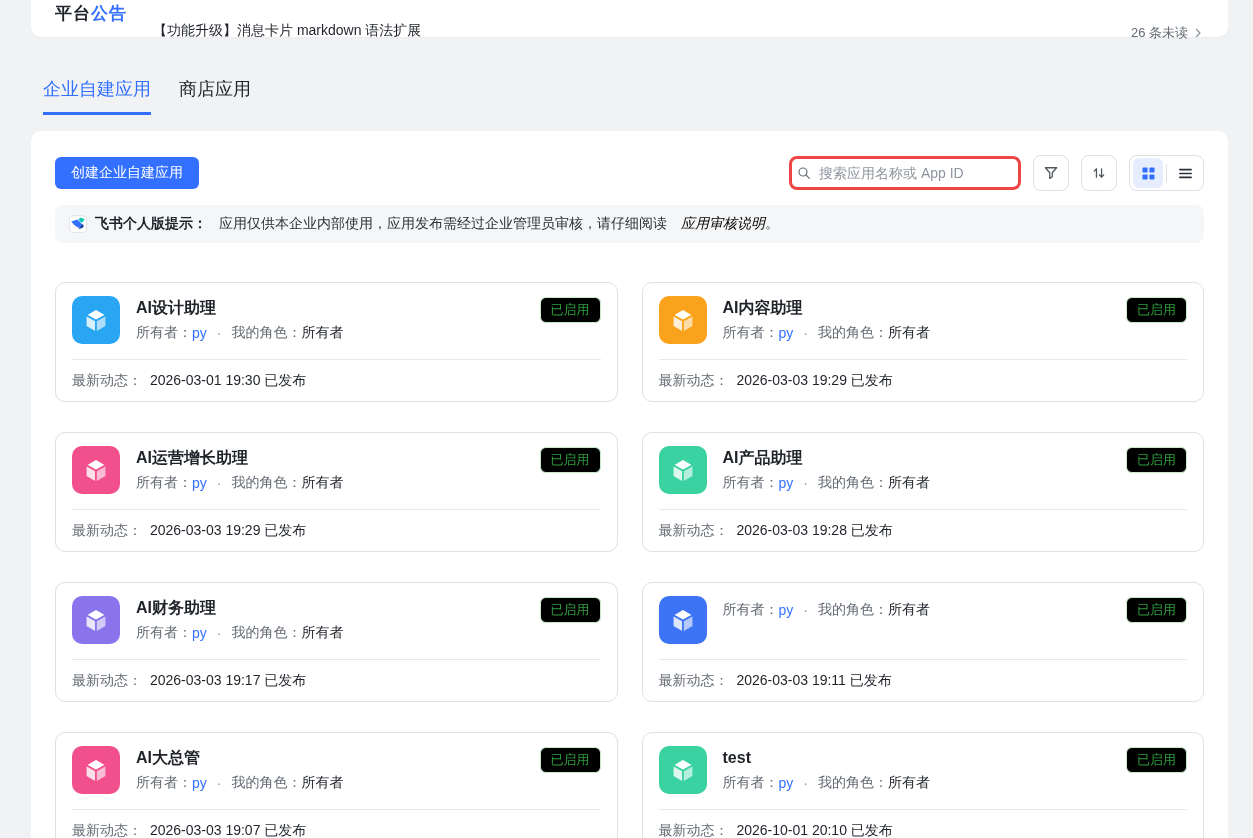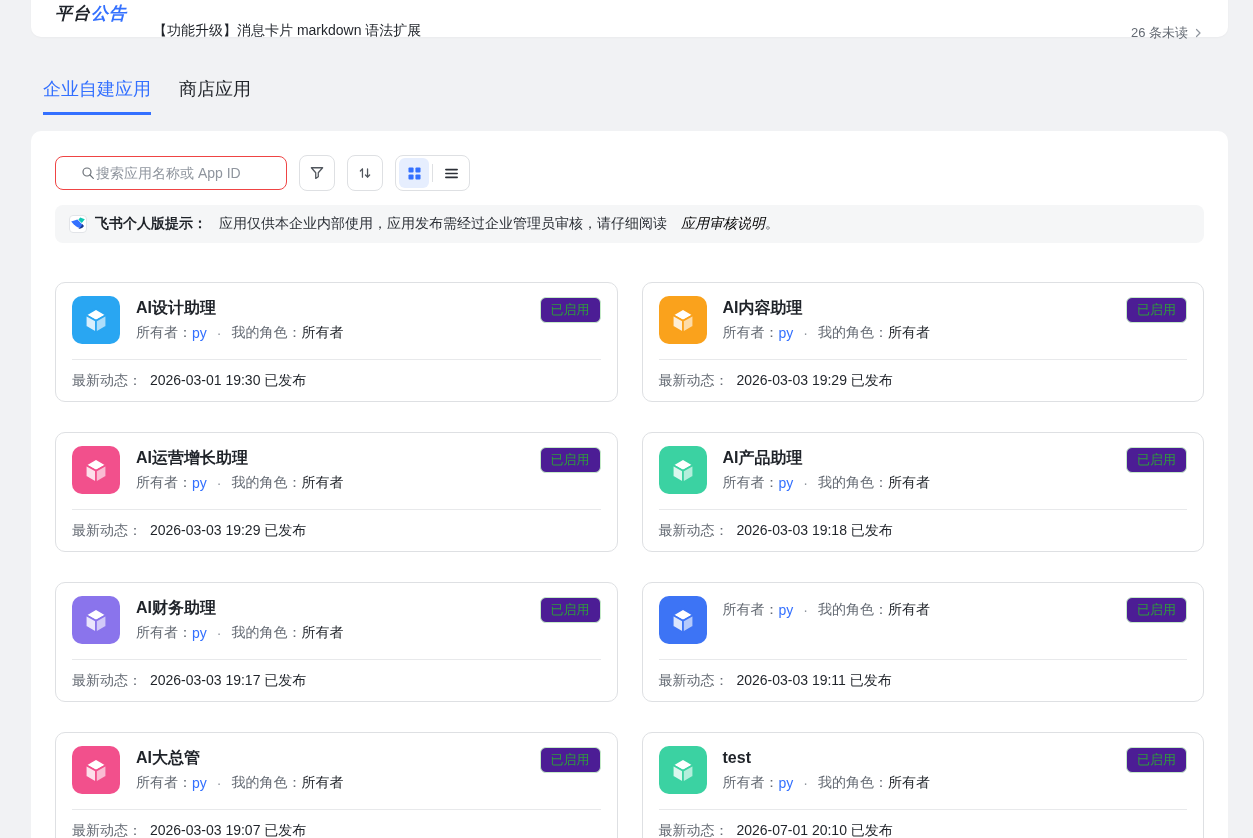--- a/index.html
+++ b/index.html
@@ -12,21 +12,21 @@
   }
   .page { padding:0 25px 0 31px; }
 
   
   .banner {
     height:48px; margin-top:-11px;
     background:#fff; border-radius:0 0 10px 10px;
     display:flex; align-items:center; padding:0 24px;
     box-shadow:0 1px 2px rgba(31,35,41,.03);
   }
-  .banner-logo { font-size:17px; font-weight:800; font-style:italic; letter-spacing:1px; white-space:nowrap; }
+  .banner-logo { font-size:17px; font-weight:800; letter-spacing:1px; white-space:nowrap; }
   .banner-logo .lp { color:#20242b; }
   .banner-logo .ls { color:#3370ff; }
   .banner-text { margin-left:26px; font-size:14px; color:#1f2329;margin-top:36px; }
   .banner-right { margin-left:auto; display:flex; align-items:center; gap:4px; color:#646a73; font-size:13px; cursor:pointer;margin-top:40px; }
 
   
   .tabs { margin-top:40px; display:flex; gap:28px; }
   .tab { font-size:18px; color:#1f2329; padding-bottom:11px; cursor:pointer; border-bottom:3px solid transparent; }
   .tab.active { color:#3370ff; border-bottom-color:#3370ff;margin-left:12px; }
 
@@ -35,22 +35,22 @@
     margin-top:16px; background:#fff; border-radius:10px 10px 0 0;
     padding:24px; min-height:716px;
   }
   .toolbar { display:flex; justify-content:space-between; align-items:center; height:36px; }
   .create-btn {
     background:#3370ff; color:#fff; font-size:14px; height:32px; padding:0 16px;
     border:none; border-radius:6px; cursor:pointer; font-family:inherit;
   }
   .toolbar-right { display:flex; align-items:center; gap:12px; }
   .search-box {
-    width:232px; height:34px; border:1px solid #ef4444; border-radius:8px;
-    display:flex; align-items:center; padding:0 24px; background:#fff;
+    width:232px; height:34px; border:3px solid #ef4444; border-radius:8px;
+    display:flex; align-items:center; padding:0 4px; gap:7px; background:#fff;
   }
   .search-box input {
     border:none; outline:none; flex:1; font-size:14px; font-family:inherit; color:#1f2329; background:transparent;
   }
   .search-box input::placeholder { color:#8f959e; }
   .icon-btn {
     width:36px; height:36px; border:1px solid #dee0e3; border-radius:8px; background:#fff;
     display:flex; align-items:center; justify-content:center; cursor:pointer;
   }
   .view-toggle {
@@ -81,21 +81,21 @@
     width:48px; height:48px; border-radius:10px; margin-right:16px; flex:none;
     display:flex; align-items:center; justify-content:center;
   }
   .app-title { font-size:16px; font-weight:600; color:#1f2329; line-height:22px; margin-top:1px; }
   .app-meta { margin-top:5px; font-size:14px; color:#646a73; display:flex; align-items:center; }
   .app-meta .owner-link { color:#3370ff; cursor:pointer; }
   .app-meta .dot { margin:0 10px; color:#8f959e; }
   .app-meta .role-val { color:#1f2329; }
   .badge {
     position:absolute; top:14px; right:16px; height:26px; line-height:24px; padding:0 10px;
-    font-size:13px; color:#2f9b3c; background:#4c1d95; border:1px solid #c5ebc8; border-radius:6px;
+    font-size:13px; color:#2f9b3c; background:#000000; border:1px solid #c5ebc8; border-radius:6px;
   }
   .card-divider { position:absolute; left:16px; right:16px; top:76px; height:1px; background:#e8e9eb; }
   .card-footer { position:absolute; top:89px; left:16px; font-size:14px; }
   .card-footer .f-label { color:#646a73; }
   .card-footer .f-val { color:#1f2329; margin-left:4px; }
 </style>
 </head>
 <body>
 
 <div class="page">
@@ -116,20 +116,21 @@
   </div>
 
   <div class="tabs">
     <div class="tab active">企业自建应用</div>
     <div class="tab">商店应用</div>
   </div>
 
   <div class="main">
 
     <div class="toolbar">
+      <button class="create-btn">创建企业自建应用</button>
       <div class="toolbar-right">
         <div class="search-box">
           <span style="display:flex;">
             <svg width="16" height="16" viewBox="0 0 24 24">
                 <circle cx="10.5" cy="10.5" r="6" fill="none" stroke="#6b7178" stroke-width="1.8"></circle>
                 <path d="M15 15l5 5" stroke="#6b7178" stroke-width="1.8" stroke-linecap="round"></path>
               </svg>
           </span>
           <input type="text" placeholder="搜索应用名称或 App ID" style="">
         </div>
@@ -290,21 +291,21 @@
           <span class="dot">·</span>
           <span>我的角色：</span>
           <span class="role-val">所有者</span>
         </div>
       </div>
     </div>
     <div class="badge">已启用</div>
     <div class="card-divider"></div>
     <div class="card-footer">
       <span class="f-label">最新动态：</span>
-      <span class="f-val">2026-03-03 19:18 已发布</span>
+      <span class="f-val">2026-03-03 19:28 已发布</span>
     </div>
   </div>
 
   <div class="card">
     <div class="card-top">
       <div class="app-icon" style="background: rgb(138, 116, 236); color: rgb(138, 116, 236);">
         <svg width="34" height="34" viewBox="0 0 48 48" stroke="currentColor" stroke-width="2.4" stroke-linejoin="round">
           <path d="M24 8.5L38.5 16.8 24 25.1 9.5 16.8 24 8.5z" fill="#ffffff"></path>
           <path d="M9.5 16.8L24 25.1v16.4L9.5 33.2V16.8z" fill="#ffffff" fill-opacity="0.82"></path>
           <path d="M38.5 16.8L24 25.1v16.4l14.5-8.3V16.8z" fill="#ffffff" fill-opacity="0.62"></path>
@@ -401,18 +402,18 @@
           <span class="dot">·</span>
           <span>我的角色：</span>
           <span class="role-val">所有者</span>
         </div>
       </div>
     </div>
     <div class="badge">已启用</div>
     <div class="card-divider"></div>
     <div class="card-footer">
       <span class="f-label">最新动态：</span>
-      <span class="f-val">2026-07-01 20:10 已发布</span>
+      <span class="f-val">2026-10-01 20:10 已发布</span>
     </div>
   </div>
 </div>
   </div>
 </div>
 
 </body></html>

